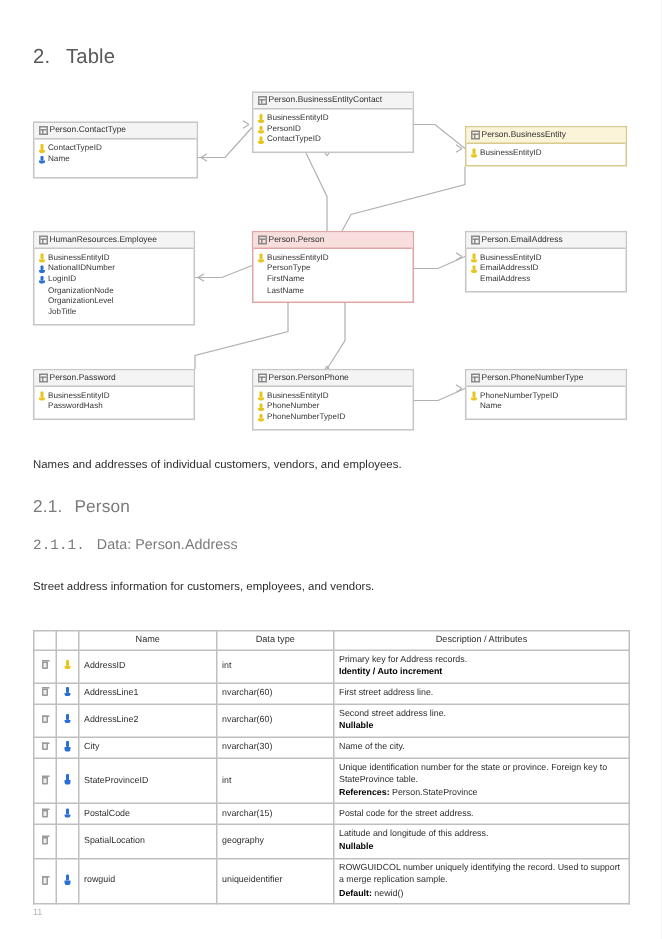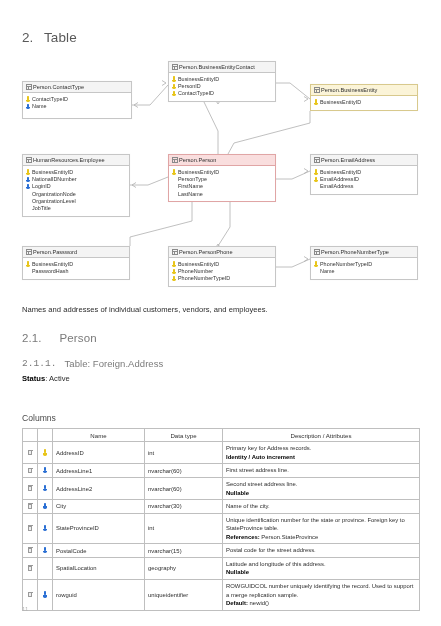--- a/index.html
+++ b/index.html
@@ -35,21 +35,21 @@
     letter-spacing: 0.1px;
     display: flex;
     gap: 9px;
   }
   .h1 .num { min-width: 13px; }
   .h2 {
     font-size: 11.5px;
     color: #7a7a7a;
     font-weight: 400;
     display: flex;
-    gap: 18px;
+    gap: 8px;
     letter-spacing: 0.1px;
   }
   .h2 .num { min-width: 14px; }
   .h3 {
     font-size: 9.5px;
     color: #7a7a7a;
     font-weight: 400;
     display: flex;
     gap: 8px;
     letter-spacing: 0.05px;
@@ -518,36 +518,32 @@
 
     <div class="h2">
       <span class="num">2.1.</span>
       <span>Person</span>
     </div>
 
     <div style="height:14px"></div>
 
     <div class="h3">
       <span class="num">2.1.1.</span>
-      <span>Table: Foreign.Address</span>
+      <span>Data: Person.Address</span>
     </div>
 
     <div style="height:5px"></div>
 
-    <div class="status-line">
-      <b>Status</b><span>:</span>
-      <span>Active</span>
-    </div>
 
     <div style="height:12px"></div>
 
+    <div class="body-text">Street address information for customers, employees, and vendors.</div>
 
     <div style="height:18px"></div>
 
-    <div class="label-columns">Columns</div>
 
     <div style="height:5px"></div>
 
     <table class="cols">
       <colgroup>
         <col style="width:15px">
         <col style="width:15px">
         <col style="width:92px">
         <col style="width:78px">
         <col>

